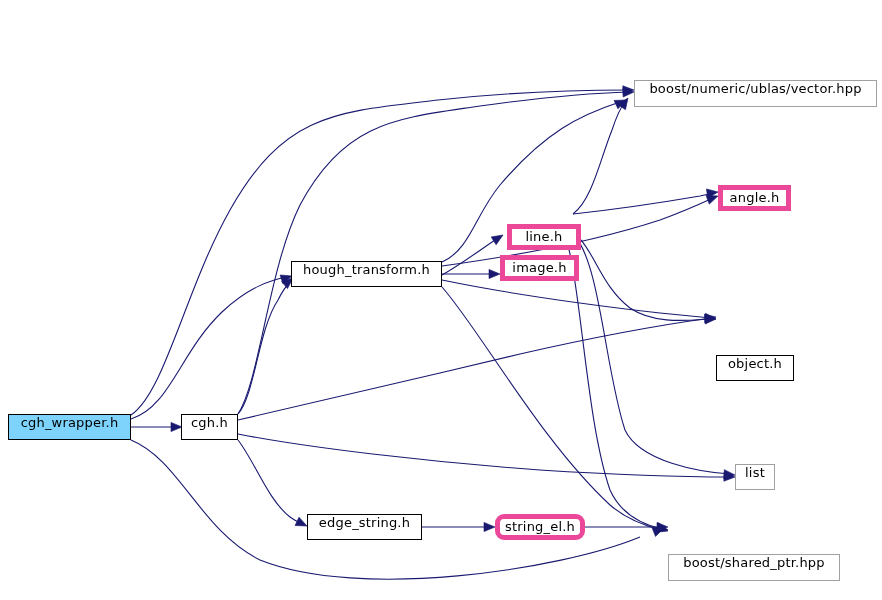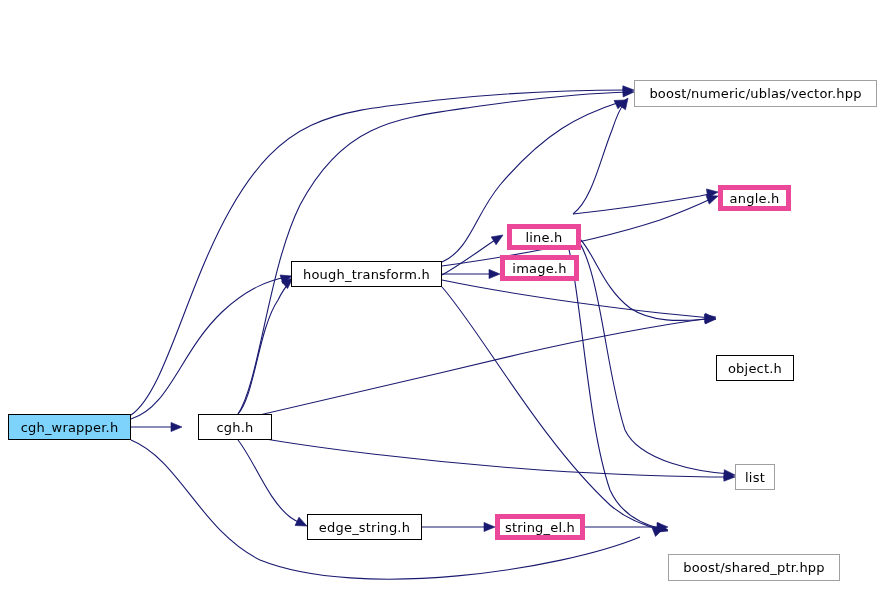--- a/index.html
+++ b/index.html
@@ -29,21 +29,20 @@
   }
   .arrow-head {
     fill: #191970;
     stroke: #191970;
     stroke-width: 0.6;
   }
   .node-box {
     position: absolute;
     box-sizing: border-box;
     display: flex;
-    align-items: center;
     justify-content: center;
     white-space: nowrap;
     background: #ffffff;
     border: 1px solid #000000;
     font-size: 13px;
     color: #000000;
     letter-spacing: 0.2px;
   }
   .node-box.current {
     background: #7dd3fc;
@@ -110,36 +109,36 @@
         <polygon points="0,0 -11,-4.6 -11,4.6" class="arrow-head" transform="translate(735,475) rotate(4)"></polygon>
         <polygon points="0,0 -11,-4.6 -11,4.6" class="arrow-head" transform="translate(668,530) rotate(14)"></polygon>
         <polygon points="0,0 -11,-4.6 -11,4.6" class="arrow-head" transform="translate(495,527) rotate(0)"></polygon>
         <polygon points="0,0 -11,-4.6 -11,4.6" class="arrow-head" transform="translate(668,527) rotate(0)"></polygon>
       </g>
   </svg>
   <div id="nodes-layer">
       <div class="node-box current" style="left: 8px; top: 414px; width: 123px; height: 26px;">
         <span class="node-label">cgh_wrapper.h</span>
       </div>
-      <div class="node-box" style="left: 198px; top: 414px; width: 74px; height: 26px;">
+      <div class="node-box" style="left: 181px; top: 414px; width: 57px; height: 26px;">
         <span class="node-label">cgh.h</span>
       </div>
       <div class="node-box" style="left: 291px; top: 261px; width: 151px; height: 26px;">
         <span class="node-label">hough_transform.h</span>
       </div>
       <div class="node-box" style="left: 307px; top: 514px; width: 115px; height: 26px;">
         <span class="node-label">edge_string.h</span>
       </div>
       <div class="node-box red" style="left: 507px; top: 224px; width: 74px; height: 26px;">
         <span class="node-label">line.h</span>
       </div>
       <div class="node-box red" style="left: 500px; top: 255px; width: 79px; height: 26px;">
         <span class="node-label">image.h</span>
       </div>
-      <div class="node-box red" style="left: 495px; top: 514px; width: 90px; height: 26px;">
+      <div class="node-box red" style="left: 495px; top: 514px; width: 90px; height: 26px; border-radius: 9px;">
         <span class="node-label">string_el.h</span>
       </div>
       <div class="node-box grey" style="left: 634px; top: 80px; width: 243px; height: 27px;">
         <span class="node-label">boost/numeric/ublas/vector.hpp</span>
       </div>
       <div class="node-box red" style="left: 718px; top: 185px; width: 73px; height: 26px;">
         <span class="node-label">angle.h</span>
       </div>
       <div class="node-box" style="left: 716px; top: 311px; width: 78px; height: 26px; margin-top: 44px;">
         <span class="node-label">object.h</span>

